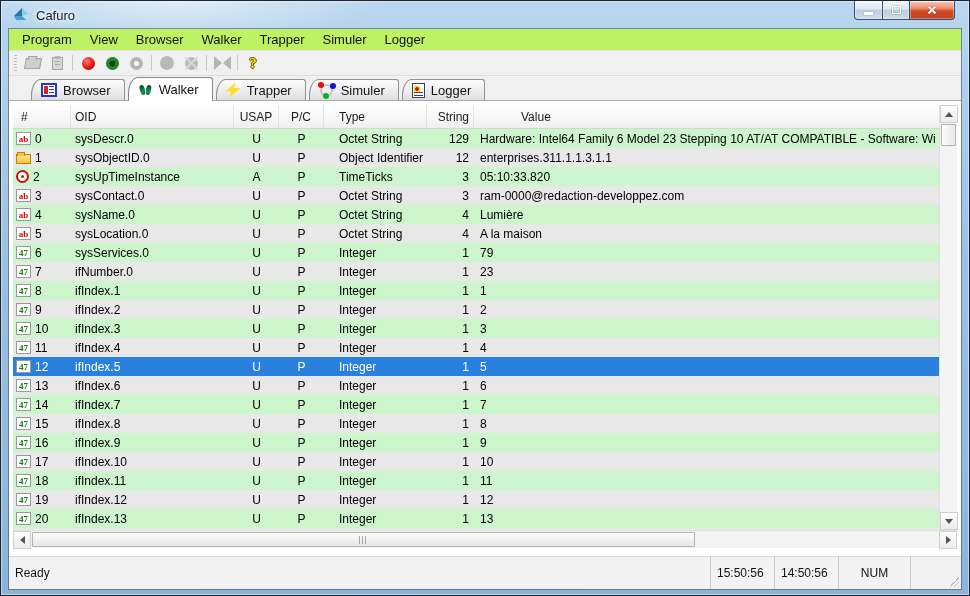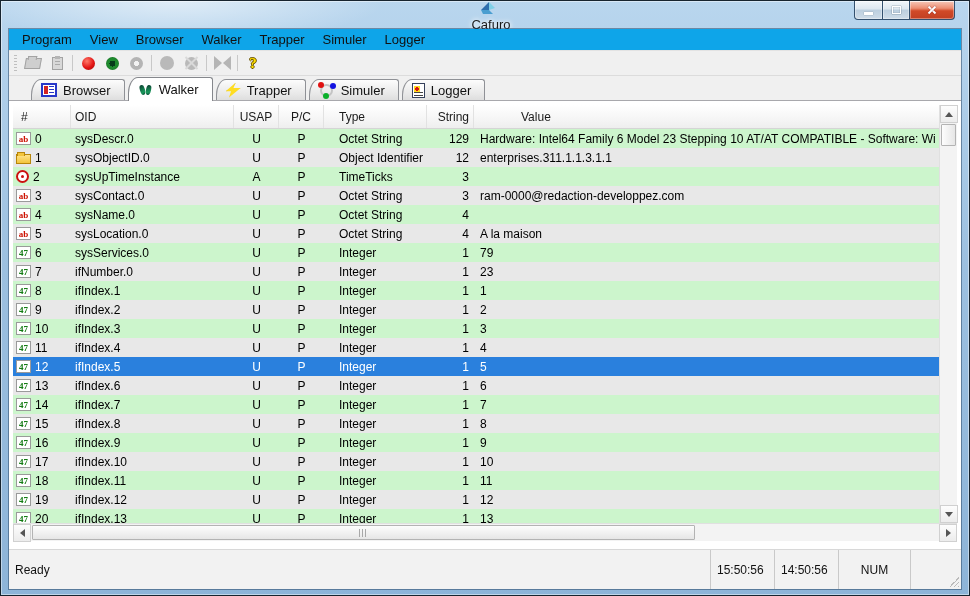--- a/index.html
+++ b/index.html
@@ -9,41 +9,41 @@
     background:
       radial-gradient(ellipse 300px 60px at 18% 0%, rgba(255,255,255,.55), transparent 70%),
       radial-gradient(ellipse 260px 50px at 55% 10%, rgba(255,255,255,.35), transparent 70%),
       radial-gradient(ellipse 200px 70px at 80% 90%, rgba(90,140,190,.45), transparent 70%),
       radial-gradient(ellipse 340px 60px at 40% 100%, rgba(140,180,220,.5), transparent 70%),
       linear-gradient(180deg,#b9d6ee 0%, #9cc0e0 45%, #8db4d8 100%);
     box-shadow: inset 0 0 0 1px rgba(255,255,255,.45);
   }
 
   
-  .titlebar{ position:absolute; top:0; left:0; right:0; height:28px; display:flex; align-items:center; padding-left:12px;flex-direction:column; }
+  .titlebar{ position:absolute; top:0; left:0; right:0; height:28px; display:flex; align-items:center; padding-left:12px; }
   .app-ico{ width:17px; height:16px; margin-right:6px; display:inline-block; }
   .title{ font-size:13px; color:#1a1a1a; text-shadow:0 0 4px #fff, 0 0 6px #fff; }
   .caps{ position:absolute; top:0; right:14px; display:flex; }
   .cap{ height:19px; border:1px solid #33506e; border-top:none; display:flex; align-items:center; justify-content:center;
         box-shadow: inset 0 1px 0 rgba(255,255,255,.6), inset 0 0 0 1px rgba(255,255,255,.35); }
   .cap.min{ width:29px; border-bottom-left-radius:4px; background:linear-gradient(#f2f6fa,#dde7f0 45%,#bccfdf 50%,#cfdce8); }
   .cap.max{ width:27px; border-left:none; background:linear-gradient(#f2f6fa,#dde7f0 45%,#bccfdf 50%,#cfdce8); }
   .cap.close{ width:45px; border-left:none; border-bottom-right-radius:4px;
         background:linear-gradient(#f6c9ba,#ec8d72 40%,#d14a28 55%,#c23f22); }
   .g-min{ width:9px; height:3px; background:#fff; box-shadow:0 0 1px #345; margin-top:6px; }
   .g-max{ width:9px; height:8px; border:1px solid #fff; box-shadow:0 0 1px #345, inset 0 0 1px #345; }
   .g-x{ position:relative; width:12px; height:10px; }
   .g-x::before,.g-x::after{ content:""; position:absolute; left:1px; top:4px; width:10px; height:2px; background:#fff; box-shadow:0 0 1px #700; }
   .g-x::before{ transform:rotate(45deg); } .g-x::after{ transform:rotate(-45deg); }
 
   
   .client{ position:absolute; top:28px; left:8px; right:8px; bottom:6px; background:#f0f0f0;
     box-shadow:0 0 0 1px rgba(45,75,105,.55); display:flex; flex-direction:column; }
 
-  .menubar{ height:22px; display:flex; align-items:center; background:#0ea5e9; border-bottom:1px solid #e3e3e3; padding-left:4px; }
+  .menubar{ height:22px; display:flex; align-items:center; background:#bef264; border-bottom:1px solid #e3e3e3; padding-left:4px; }
   .menu-item{ padding:0 9px; font-size:13px; color:#111; line-height:21px; }
 
   .toolbar{ height:25px; display:flex; align-items:center; background:#f0f0f0; border-bottom:1px solid #dcdcdc; padding-left:4px; }
   .tgrip{ width:3px; height:16px; margin:0 4px 0 1px; background:repeating-linear-gradient(0deg,#bfbfbf 0 1px, transparent 1px 3px); }
   .tb-btn{ width:24px; height:22px; display:flex; align-items:center; justify-content:center; }
   .tb-sep{ width:1px; height:16px; background:#c8c8c8; margin:0 3px; }
   .tbi{ display:block; position:relative; }
 
   .open-folder-icon{ width:16px; height:11px; background:#cfcfcf; border:1px solid #a3a3a3; transform:skewX(-10deg); }
   .open-folder-icon::before{ content:""; position:absolute; top:-3px; left:1px; width:7px; height:3px; background:#cfcfcf; border:1px solid #a3a3a3; border-bottom:none; }
@@ -132,21 +132,21 @@
   .htrack{ flex:1; position:relative; }
   .hthumb{ position:absolute; top:1px; bottom:1px; left:1px; width:73%; background:linear-gradient(#fdfdfd,#e6e6e6); border:1px solid #b3b3b3; border-radius:1px; display:flex; align-items:center; justify-content:center; }
   .hgrip{ width:8px; height:8px; background:repeating-linear-gradient(90deg,#a8a8a8 0 1px, transparent 1px 3px); }
   .tri{ width:0; height:0; border-style:solid; }
   .tri.up{ border-width:0 4px 5px 4px; border-color:transparent transparent #555 transparent; }
   .tri.down{ border-width:5px 4px 0 4px; border-color:#555 transparent transparent transparent; }
   .tri.left{ border-width:4px 5px 4px 0; border-color:transparent #555 transparent transparent; }
   .tri.right{ border-width:4px 0 4px 5px; border-color:transparent transparent transparent #555; }
 
   
-  .statusbar{ height:40px; flex:none; background:#f2f2f2; border-top:1px solid #d8d8d8; display:flex; align-items:stretch; font-size:12px; color:#111;justify-content:space-between; }
+  .statusbar{ height:33px; flex:none; background:#f2f2f2; border-top:1px solid #d8d8d8; display:flex; align-items:stretch; font-size:12px; color:#111;justify-content:space-between; }
   .pane{ display:flex; align-items:center; padding:0 6px; border-right:1px solid #c9c9c9; }
   .pane.ready{ flex:1; }
   .pane.t{ width:64px; justify-content:flex-start; }
   .pane.num{ width:72px; justify-content:center; }
   .pane.gripp{ width:50px; border-right:none; position:relative; }
   .rgrip{ position:absolute; right:2px; bottom:2px; width:10px; height:10px;
      background:linear-gradient(135deg, transparent 0 50%, #bbb 50% 57%, transparent 57% 72%, #bbb 72% 79%, transparent 79% 93%, #bbb 93%); }
 </style>
 </head>
 <body>
@@ -284,20 +284,21 @@
                 <div class="lv-row even">
                   <div class="c c0">
                     <span class="ri timeticks"></span>
                     <span class="rnum">2</span>
                   </div>
                   <div class="c c1">sysUpTimeInstance</div>
                   <div class="c c2">A</div>
                   <div class="c c3">P</div>
                   <div class="c c4">TimeTicks</div>
                   <div class="c c5">3</div>
+                  <div class="c c6">05:10:33.820</div>
                 </div>
                 <div class="lv-row odd">
                   <div class="c c0">
                     <span class="ri string"></span>
                     <span class="rnum">3</span>
                   </div>
                   <div class="c c1">sysContact.0</div>
                   <div class="c c2">U</div>
                   <div class="c c3">P</div>
                   <div class="c c4">Octet String</div>
@@ -307,20 +308,21 @@
                 <div class="lv-row even">
                   <div class="c c0">
                     <span class="ri string"></span>
                     <span class="rnum">4</span>
                   </div>
                   <div class="c c1">sysName.0</div>
                   <div class="c c2">U</div>
                   <div class="c c3">P</div>
                   <div class="c c4">Octet String</div>
                   <div class="c c5">4</div>
+                  <div class="c c6">Lumière</div>
                 </div>
                 <div class="lv-row odd">
                   <div class="c c0">
                     <span class="ri string"></span>
                     <span class="rnum">5</span>
                   </div>
                   <div class="c c1">sysLocation.0</div>
                   <div class="c c2">U</div>
                   <div class="c c3">P</div>
                   <div class="c c4">Octet String</div>

